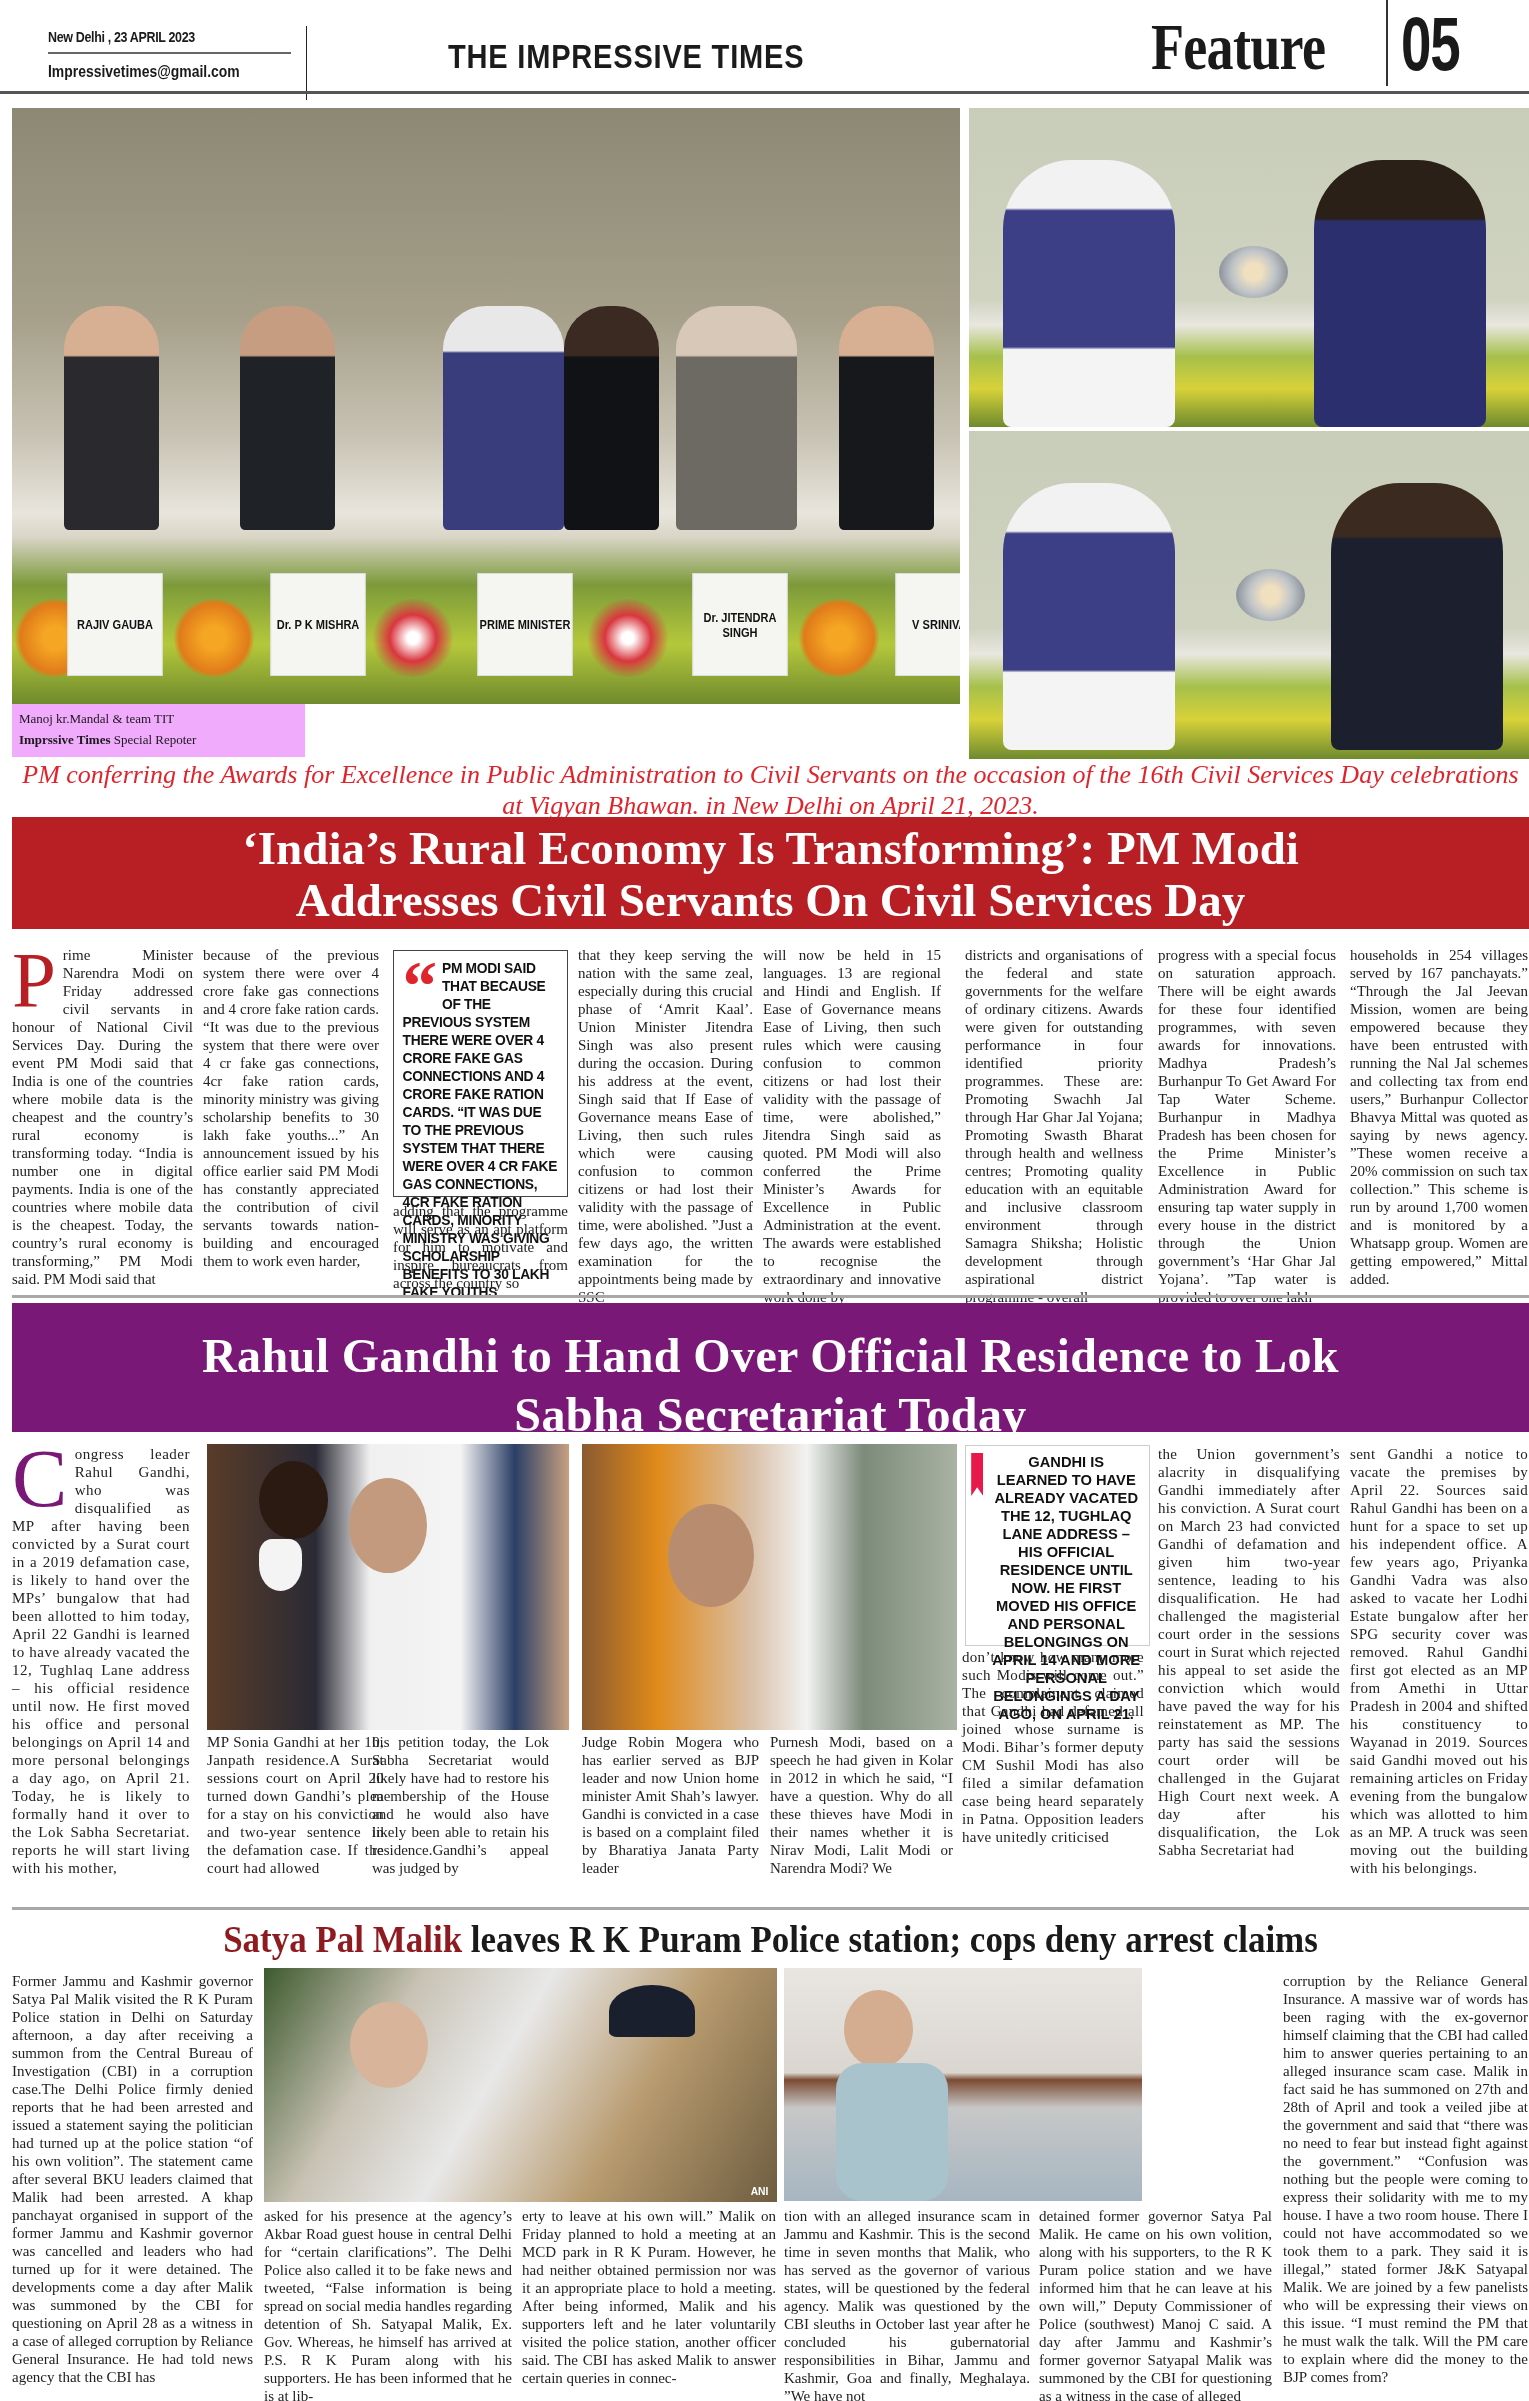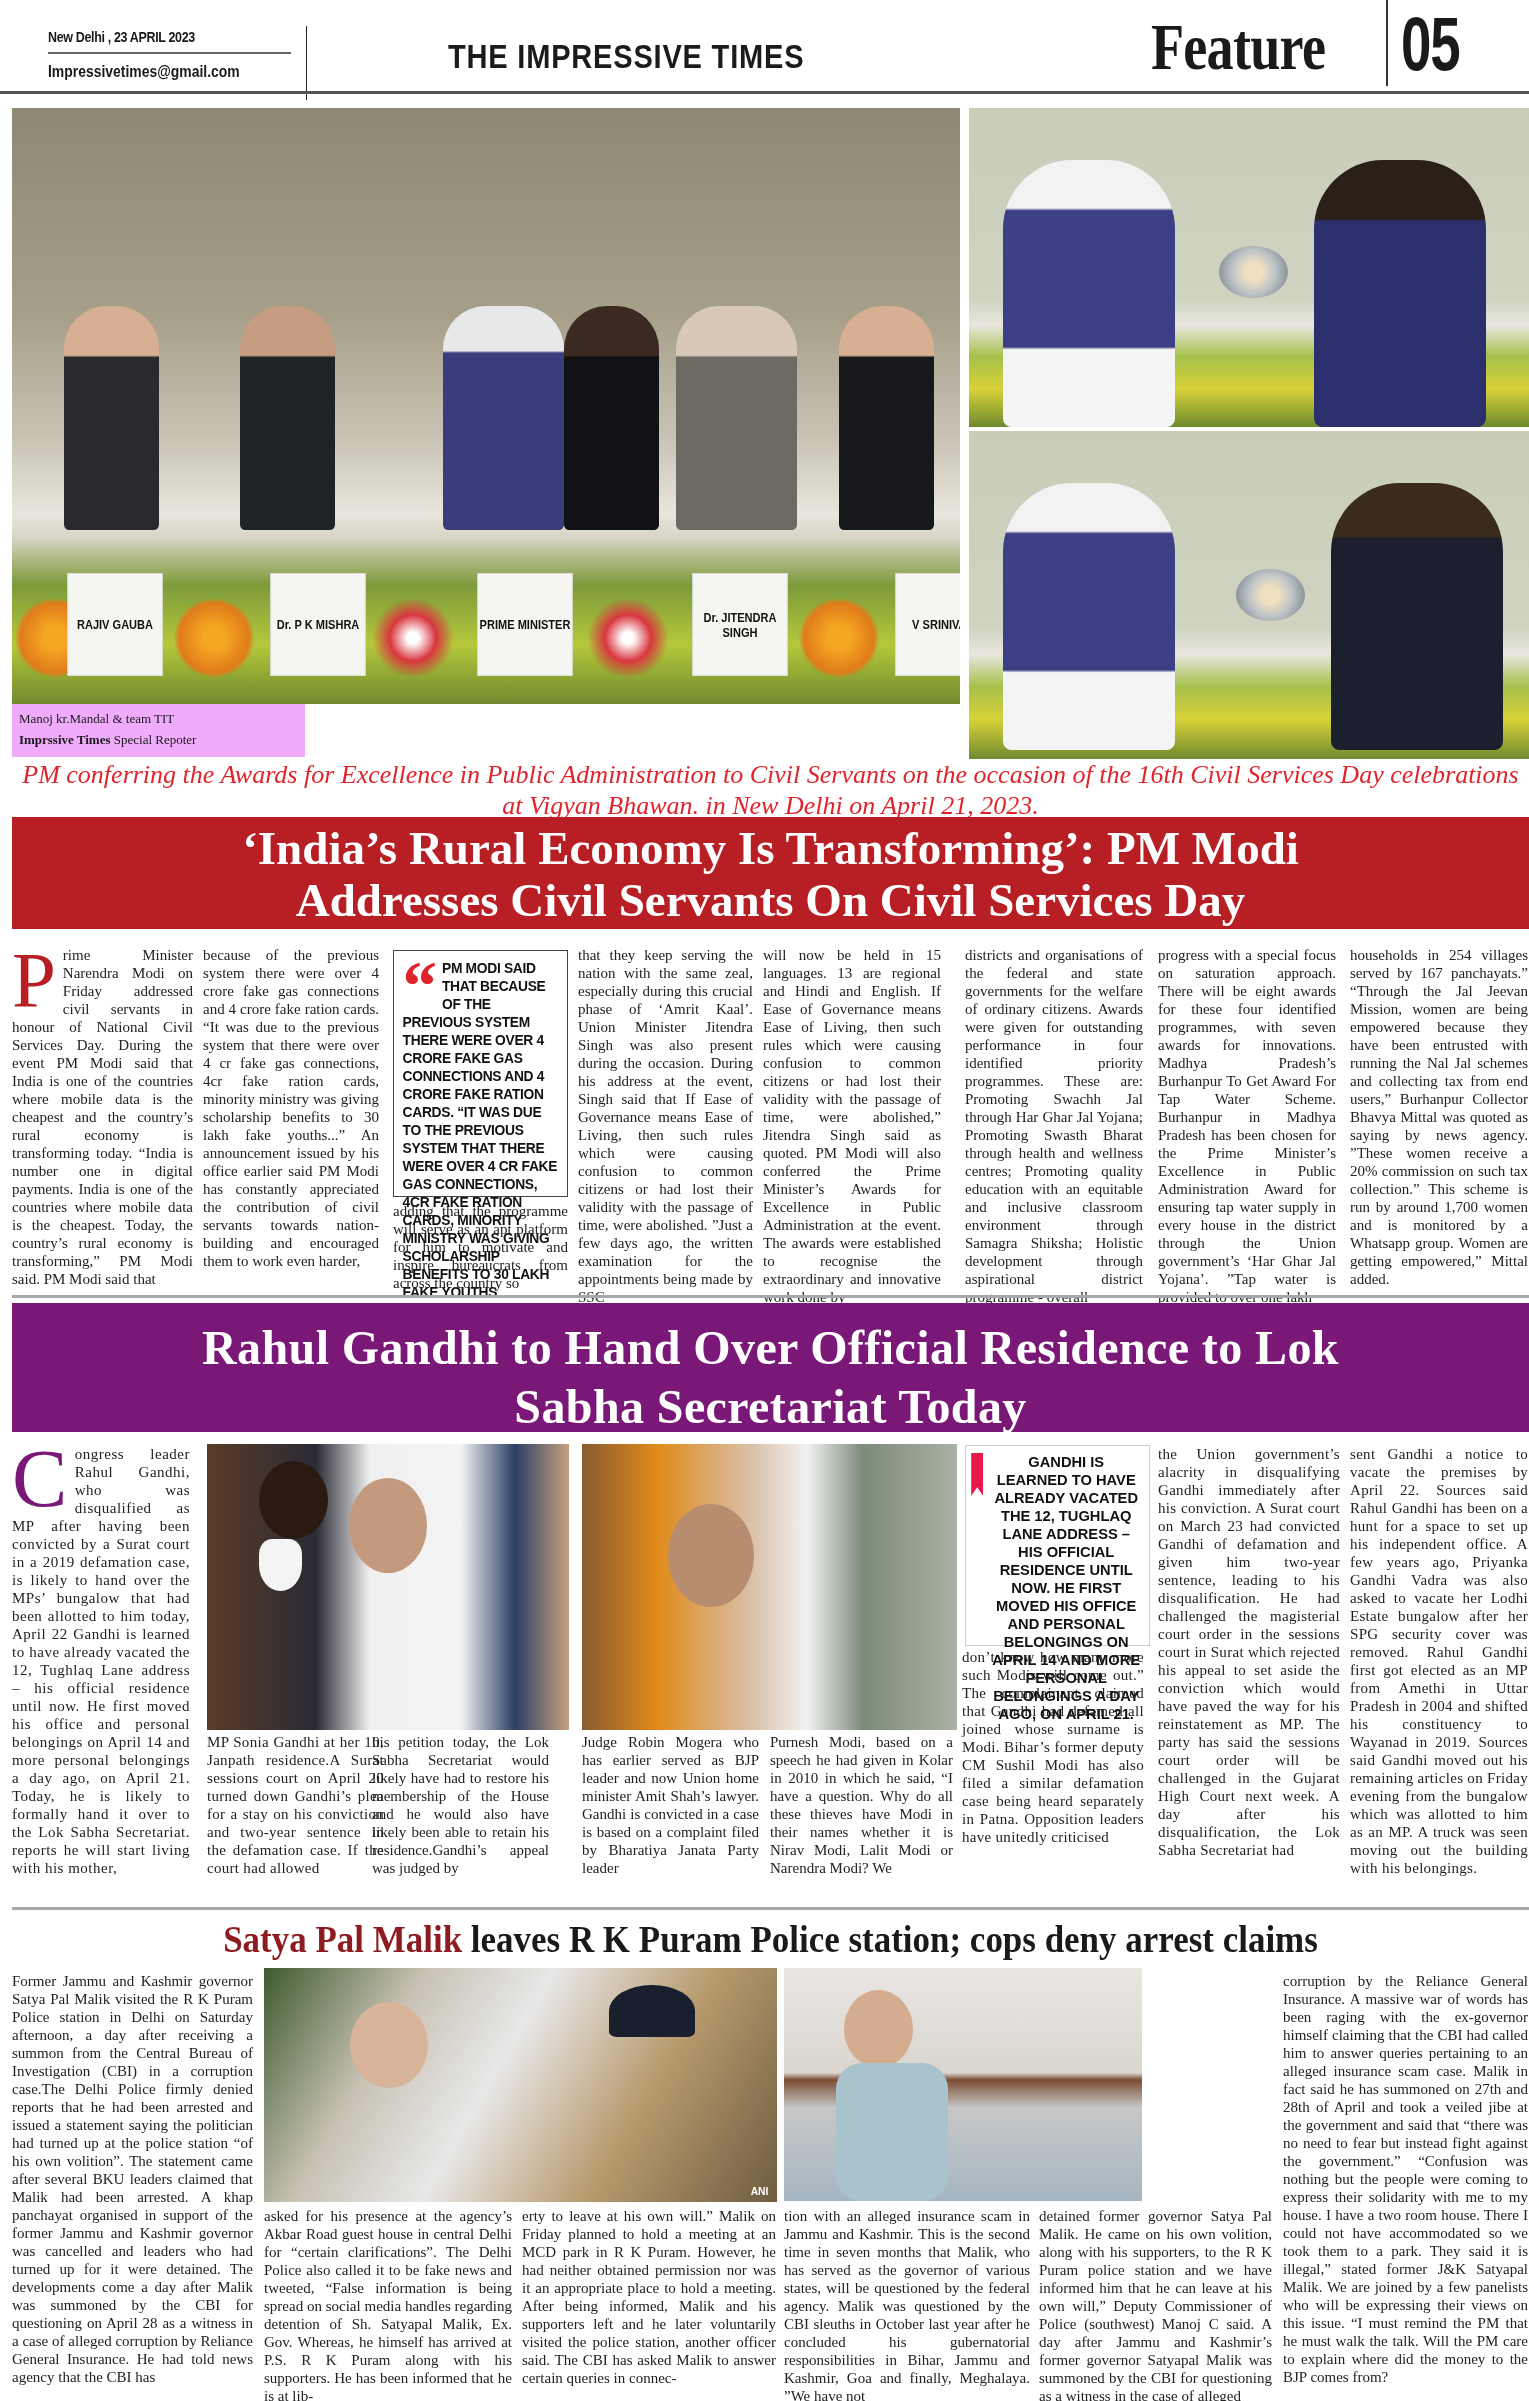--- a/index.html
+++ b/index.html
@@ -37,21 +37,21 @@
   .figure-other { position: absolute; left: 345px; top: 52px; width: 172px; height: 267px; border-radius: 69px 69px 8.6px 8.6px; background: linear-gradient(180deg, #2b2018 0%, #2b2018 22%, #2c2f6d 23%, #2c2f6d 100%); }
   .figure-other.man { background: linear-gradient(180deg, #3a2a1f 0%, #3a2a1f 20%, #1c1f2e 21%, #1c1f2e 100%); }
   .trophy { position: absolute; left: 250px; top: 138px; width: 69px; height: 52px; border-radius: 50%; background: radial-gradient(circle, #f0e0c0 20%, #bfc4c8 50%, #8c939a 80%); }
 
   
   .photo-caption { position: absolute; left: 12px; top: 759px; width: 1517px; text-align: center; color: #e0242c; font-family: "Liberation Serif", serif; font-style: italic; font-weight: normal; font-size: 26px; line-height: 31px; }
 
   
   .banner { position: absolute; left: 12px; width: 1517px; color: #fff; text-align: center; font-family: "Liberation Serif", serif; font-weight: bold; }
   .banner-red { top: 817px; height: 112px; background: #b81f24; font-size: 47px; line-height: 52px; padding-top: 5.2px; }
-  .banner-purple { top: 1303px; height: 129px; background: #7a1877; font-size: 48px; line-height: 59px; padding-top: 15px; letter-spacing: 0.4px; }
+  .banner-purple { top: 1303px; height: 129px; background: #7a1877; font-size: 48px; line-height: 59px; padding-top: 23px; letter-spacing: 0.4px; }
   .section-rule { position: absolute; left: 12px; width: 1517px; height: 2.6px; background: #a8a8a8; }
 
   
   .col { position: absolute; font-family: "Liberation Serif", "DejaVu Serif", serif; font-size: 15px; line-height: 18px; text-align: justify; hyphens: auto; color: #222; }
   .dropcap { float: left; font-size: 79px; line-height: 62px; padding: 3.4px 6.9px 0 0; font-family: "Liberation Serif", serif; }
   .dropcap.red { color: #b81f24; }
   .dropcap.purple { color: #7a1877; font-size: 83px; line-height: 60px; }
 
   .pull-quote { position: absolute; border: 1.7px solid #444; padding: 8.6px 8.6px 8.6px 8.6px; font-family: "Liberation Sans", "DejaVu Sans", sans-serif; font-weight: bold; font-size: 13.8px; line-height: 18px; text-transform: uppercase; color: #111; letter-spacing: -0.3px; }
   .quote-mark { float: left; color: #e0242c; font-family: "Liberation Serif", serif; font-size: 69px; line-height: 52px; height: 38px; margin-right: 5.2px; font-weight: bold; }
@@ -160,21 +160,21 @@
   <div class="mask" style="left:52px;top:95px;"></div>
   <div class="head" style="left:142px;top:34px;width:78px;height:95px;background:#c39a7e;"></div>
 </div>
 <div class="photo photo-rahul2">
   <div class="head" style="left:86px;top:60px;width:86px;height:103px;background:#b88c6e;"></div>
 </div>
 
 <div class="col" style="left:207px;top:1733px;width:177px;letter-spacing:0.3px;">MP Sonia Gandhi at her 10, Janpath residence.A Surat sessions court on April 20 turned down Gandhi’s plea for a stay on his conviction and two-year sentence in the defamation case. If the court had allowed</div>
 <div class="col" style="left:372px;top:1733px;width:177px;">his petition today, the Lok Sabha Secretariat would likely have had to restore his membership of the House and he would also have likely been able to retain his residence.Gandhi’s appeal was judged by</div>
 <div class="col" style="left:582px;top:1733px;width:177px;">Judge Robin Mogera who has earlier served as BJP leader and now Union home minister Amit Shah’s lawyer. Gandhi is convicted in a case is based on a complaint filed by Bharatiya Janata Party leader</div>
-<div class="col" style="left:770px;top:1733px;width:183px;">Purnesh Modi, based on a speech he had given in Kolar in 2010 in which he said, “I have a question. Why do all these thieves have Modi in their names whether it is Nirav Modi, Lalit Modi or Narendra Modi? We</div>
+<div class="col" style="left:770px;top:1733px;width:183px;">Purnesh Modi, based on a speech he had given in Kolar in 2012 in which he said, “I have a question. Why do all these thieves have Modi in their names whether it is Nirav Modi, Lalit Modi or Narendra Modi? We</div>
 
 <div class="pull-quote-2" style="left:965px;top:1445px;width:185px;height:201px;text-align:center;">
   <div class="quote-flag"></div>
   <span>Gandhi is learned to have already vacated the 12, Tughlaq Lane address – his official residence until now. He first moved his office and personal belongings on April 14 and more personal belongings a day ago, on April 21.</span>
 </div>
 <div class="col" style="left:962px;top:1648px;width:182px;letter-spacing:0.3px;">don’t know how many more such Modis will come out.” The complainant claimed that Gandhi had defamed all joined whose surname is Modi. Bihar’s former deputy CM Sushil Modi has also filed a similar defamation case being heard separately in Patna. Opposition leaders have unitedly criticised</div>
 <div class="col" style="left:1158px;top:1445px;width:182px;letter-spacing:0.3px;">the Union government’s alacrity in disqualifying Gandhi immediately after his conviction. A Surat court on March 23 had convicted Gandhi of defamation and given him two-year sentence, leading to his disqualification. He had challenged the magisterial court order in the sessions court in Surat which rejected his appeal to set aside the conviction which would have paved the way for his reinstatement as MP. The party has said the sessions court order will be challenged in the Gujarat High Court next week. A day after his disqualification, the Lok Sabha Secretariat had</div>
 <div class="col" style="left:1350px;top:1445px;width:178px;letter-spacing:0.3px;">sent Gandhi a notice to vacate the premises by April 22. Sources said Rahul Gandhi has been on a hunt for a space to set up his independent office. A few years ago, Priyanka Gandhi Vadra was also asked to vacate her Lodhi Estate bungalow after her SPG security cover was removed. Rahul Gandhi first got elected as an MP from Amethi in Uttar Pradesh in 2004 and shifted his constituency to Wayanad in 2019. Sources said Gandhi moved out his remaining articles on Friday evening from the bungalow which was allotted to him as an MP. A truck was seen moving out the building with his belongings.</div>
 
 <div class="section-rule" style="top:1907px;"></div>

